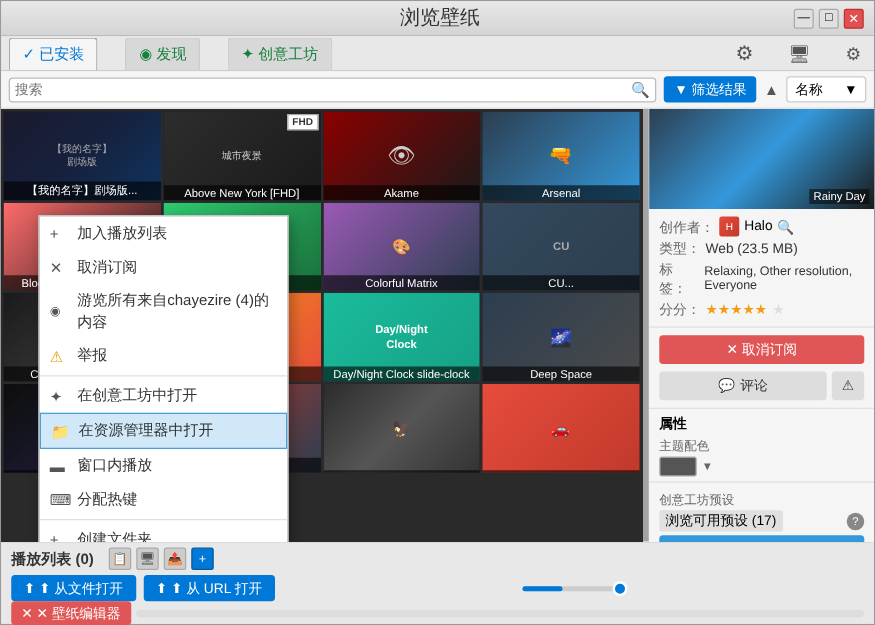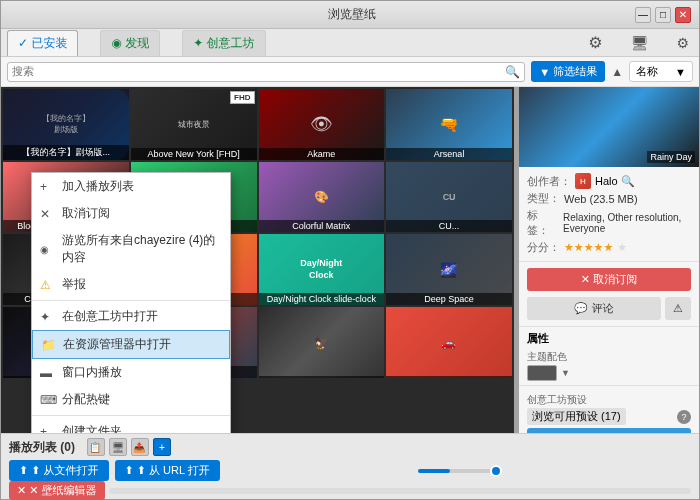--- a/index.html
+++ b/index.html
@@ -25,21 +25,21 @@
       display: flex;
       align-items: center;
       justify-content: space-between;
       padding: 0 8px;
       border-bottom: 1px solid #bbb;
       flex-shrink: 0;
     }
     .title-bar-title {
       flex: 1;
       text-align: center;
-      font-size: 12px;
+      font-size: 16px;
       color: #333;
     }
     .title-bar-controls {
       display: flex;
       gap: 4px;
     }
     .tb-btn {
       width: 16px; height: 16px;
       border-radius: 2px;
       display: flex; align-items: center; justify-content: center;
@@ -93,21 +93,20 @@
       background: white;
       padding: 2px 4px;
       flex: 1;
     }
     .search-box input {
       border: none;
       outline: none;
       font-size: 11px;
       width: 100%;
       background: transparent;
-      font-family: Liberation Mono, monospace;
     }
     .filter-btn {
       background: #0078d7;
       color: white;
       border: none;
       padding: 3px 8px;
       border-radius: 3px;
       font-size: 11px;
       cursor: pointer;
       display: flex;
@@ -169,21 +168,21 @@
       background: rgba(0,0,0,0.6);
       color: white;
       font-size: 9px;
       padding: 1px 3px;
       text-align: center;
       overflow: hidden;
       white-space: nowrap;
       text-overflow: ellipsis;
     }
     
-    .t1 { background: linear-gradient(135deg, #1a1a2e 0%, #16213e 50%, #0f3460 100%); border-radius: 14px; }
+    .t1 { background: linear-gradient(135deg, #1a1a2e 0%, #16213e 50%, #0f3460 100%); }
     .t2 { background: linear-gradient(135deg, #2d2d2d, #1a1a1a); }
     .t3 { background: linear-gradient(135deg, #8b0000, #1a1a1a); }
     .t4 { background: linear-gradient(135deg, #2c3e50, #3498db); }
     .t5 { background: linear-gradient(135deg, #ff6b6b, #1a1a1a); }
     .t6 { background: linear-gradient(135deg, #2ecc71, #1a6e3a); }
     .t7 { background: linear-gradient(135deg, #9b59b6, #2c3e50); }
     .t8 { background: linear-gradient(135deg, #34495e, #2c3e50); }
     .t9 { background: linear-gradient(135deg, #1a1a1a, #333, #1a1a1a); }
     .t10 { background: linear-gradient(135deg, #f39c12, #e74c3c); }
     .t11 { background: linear-gradient(135deg, #1abc9c, #16a085); }

